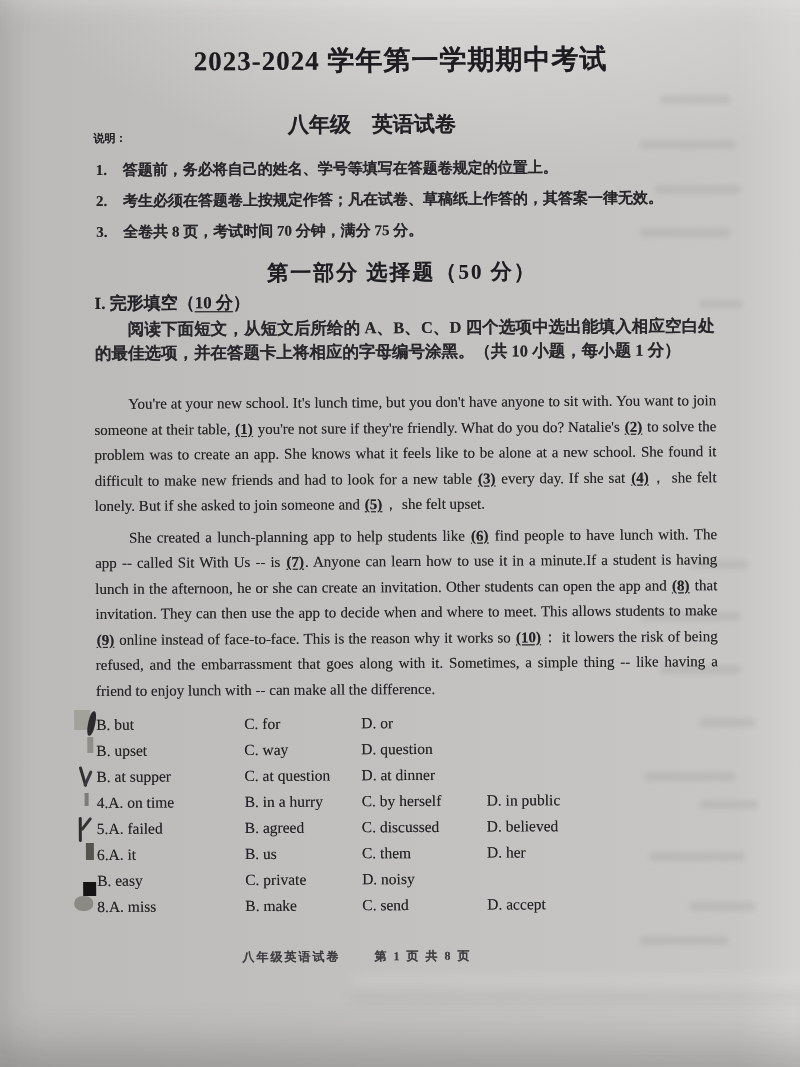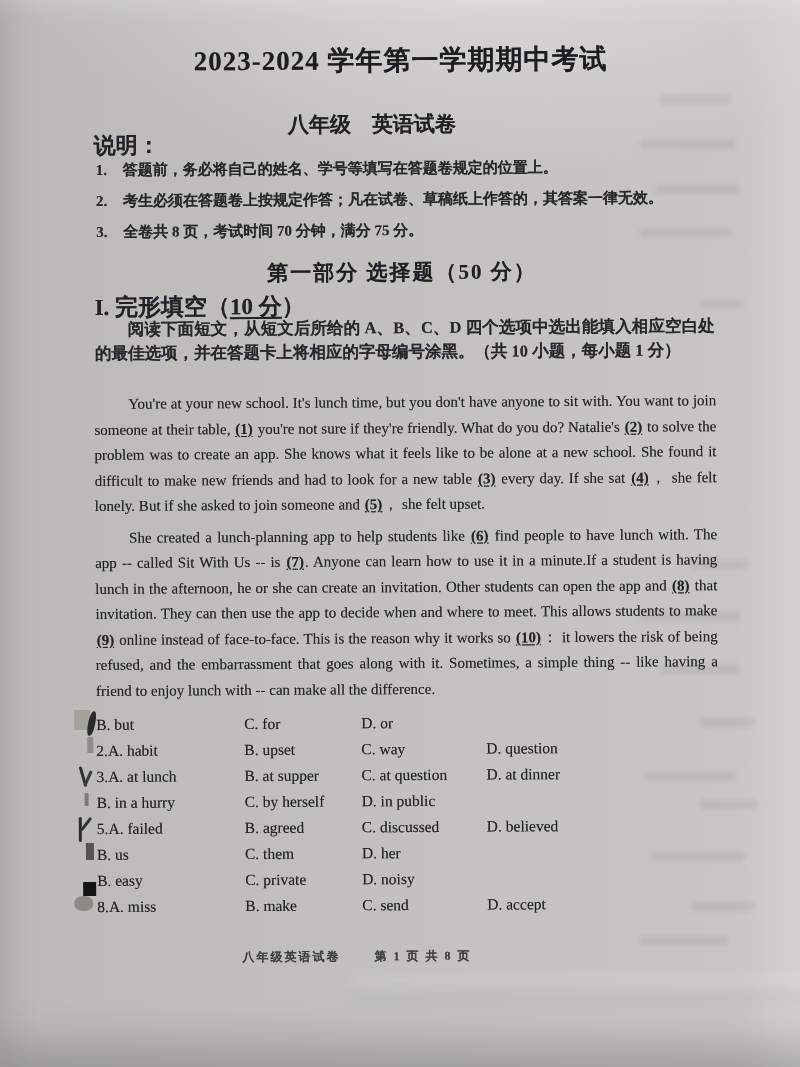--- a/index.html
+++ b/index.html
@@ -39,35 +39,35 @@
   .exam-title{
     position:absolute;top:42px;left:0;right:30px;text-align:center;
     font-size:27px;font-weight:700;letter-spacing:1px;color:#1d1d21;
   }
   .exam-subtitle{
     position:absolute;top:110px;left:0;right:88px;text-align:center;
     font-size:21px;font-weight:700;color:#202024;
   }
   .notice-label{
     position:absolute;top:129px;left:96px;
-    font-size:22px;font-weight:700;
+    font-size:11px;font-weight:700;
   }
   .notice-list{
     position:absolute;top:158px;left:98px;width:600px;
     font-size:15px;font-weight:700;color:#26262a;
   }
   .notice-item{display:flex;margin-bottom:10px;line-height:21px;}
   .notice-item .num{width:27px;flex:0 0 27px;}
   .part1-heading{
     position:absolute;top:258px;left:0;right:30px;text-align:center;
     font-size:21px;font-weight:700;letter-spacing:2px;color:#1e1e22;
   }
   .cloze-heading{
     position:absolute;top:290px;left:96px;
-    font-size:23px;font-weight:700;
+    font-size:17px;font-weight:700;
   }
   .cloze-heading .pts{text-decoration:underline;text-underline-offset:3px;}
   .cloze-directions{
     position:absolute;top:316px;left:96px;width:620px;
     font-size:16.5px;font-weight:700;line-height:24px;
     text-align:justify;text-indent:33px;color:#27272b;
   }
   .main{
     position:absolute;top:390px;left:95px;width:622px;
   }
@@ -168,43 +168,43 @@
         <div class="art a-bar5"></div>
         <div class="art a-blk"></div>
         <div class="art a-blob8"></div>
 
         <div class="opt-row">
           <span>B. but</span>
           <span>C. for</span>
           <span>D. or</span>
         </div>
         <div class="opt-row">
-          <span>2.A. habit</span>
           <span>B. upset</span>
           <span>C. way</span>
           <span>D. question</span>
         </div>
         <div class="opt-row">
-          <span>3.A. at lunch</span>
           <span>B. at supper</span>
           <span>C. at question</span>
           <span>D. at dinner</span>
         </div>
         <div class="opt-row">
+          <span>4.A. on time</span>
           <span>B. in a hurry</span>
           <span>C. by herself</span>
           <span>D. in public</span>
         </div>
         <div class="opt-row">
           <span>5.A. failed</span>
           <span>B. agreed</span>
           <span>C. discussed</span>
           <span>D. believed</span>
         </div>
         <div class="opt-row">
+          <span>6.A. it</span>
           <span>B. us</span>
           <span>C. them</span>
           <span>D. her</span>
         </div>
         <div class="opt-row">
           <span>B. easy</span>
           <span>C. private</span>
           <span>D. noisy</span>
         </div>
         <div class="opt-row">

